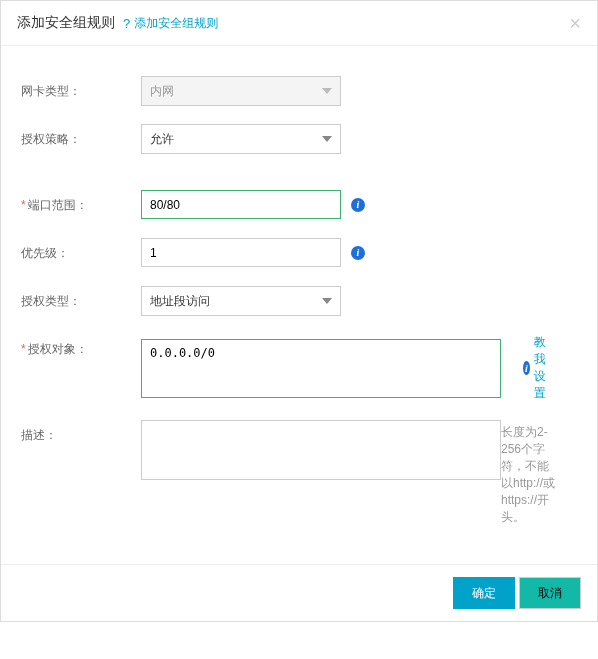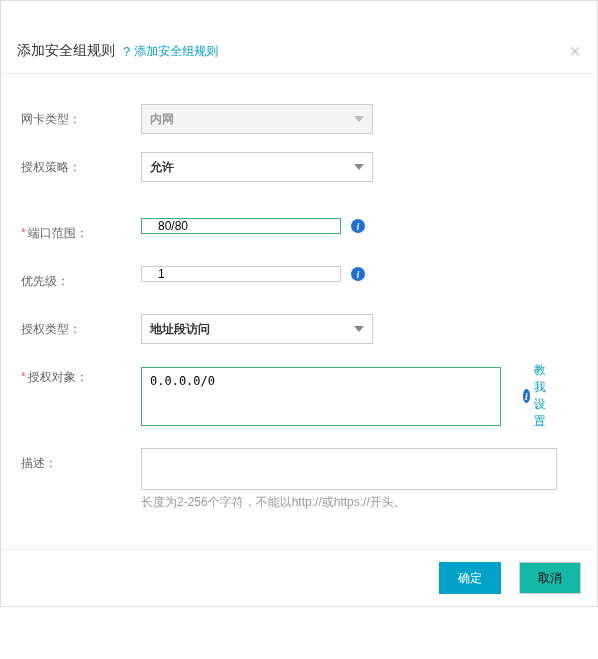--- a/index.html
+++ b/index.html
@@ -1,43 +1,43 @@
 <!DOCTYPE html>
 <html><head>
   <meta charset="utf-8">
   <style>
     * { box-sizing: border-box; margin: 0; padding: 0; }
     body { font-family: "Microsoft YaHei", Arial, sans-serif; font-size: 12px; color: #333; background: #fff; }
     .modal { width: 598px; border: 1px solid #ddd; background: #fff; }
-    .modal-header { display: flex; align-items: center; padding: 12px 16px; border-bottom: 1px solid #eee; margin-top: 28px; }
+    .modal-header { display: flex; align-items: center; padding: 12px 16px; border-bottom: 1px solid #eee; }
     .modal-title { font-size: 14px; color: #333; margin-right: 8px; }
     .help-icon { color: #00a2ca; font-size: 13px; margin-right: 4px; }
     .sub-title { color: #00a2ca; font-size: 12px; }
     .close-btn { margin-left: auto; color: #ccc; font-size: 20px; cursor: pointer; line-height: 1; }
     .modal-body { padding: 30px 40px 20px 20px; }
     .form-row { display: flex; align-items: flex-start; margin-bottom: 18px; }
     .form-label { width: 120px; text-align: left; padding-right: 12px; color: #666; line-height: 30px; font-size: 12px; }
     .required-star { color: #f25c5c; margin-right: 2px; }
     .form-control-wrap { flex: 1; display: flex; align-items: center; gap: 10px; }
-    .select-box { width: 232px; height: 30px; border: 1px solid #ccc; background: #fff; padding: 0 8px; display: flex; align-items: center; justify-content: space-between; cursor: pointer; font-weight: bold; }
+    .select-box { width: 200px; height: 30px; border: 1px solid #ccc; background: #fff; padding: 0 8px; display: flex; align-items: center; justify-content: space-between; cursor: pointer; }
     .select-box.disabled { background: #f4f4f4; color: #999; cursor: not-allowed; }
     .caret { width: 0; height: 0; border-left: 5px solid transparent; border-right: 5px solid transparent; border-top: 6px solid #888; }
     .caret.light { border-top-color: #bbb; }
-    .input-box { width: 200px; height: 16px; border: 1px solid #ccc; padding: 0 16px; font-size: 12px; outline: none; }
+    .input-box { width: 200px; height: 29px; border: 1px solid #ccc; padding: 0 8px; font-size: 12px; outline: none; }
     .input-box.highlight { border-color: #3cb371; }
     .textarea-box { flex: 1; min-width: 360px; height: 60px; border: 1px solid #ccc; padding: 6px 8px; font-size: 12px; resize: none; outline: none; }
     .textarea-box.highlight { border-color: #3cb371; }
     .info-icon { width: 14px; height: 14px; border-radius: 50%; background: #1e6fd9; color: #fff; font-size: 10px; font-style: italic; font-weight: bold; display: inline-flex; align-items: center; justify-content: center; font-family: Georgia, serif; }
     .help-link-wrap { display: flex; align-items: center; gap: 4px; margin-left: 12px; }
     .help-link { color: #00a2ca; cursor: pointer; }
     .hint-text { color: #999; font-size: 12px; margin-top: 4px; }
-    .modal-footer { border-top: 1px solid #eee; padding: 12px 16px; display: flex; justify-content: flex-end; gap: 18px; }
+    .modal-footer { border-top: 1px solid #eee; padding: 12px 16px; display: flex; justify-content: flex-end; gap: 4px; }
     .btn { height: 32px; padding: 0 18px; border: 1px solid #ccc; background: #14b8a6; font-size: 12px; cursor: pointer; }
     .btn-primary { background: #00a2ca; border-color: #00a2ca; color: #fff; }
-    .col-stack { display: flex; flex-direction: column; flex: 1; }
+    .col-stack { display: flex; flex-direction: row; flex: 1; }
   </style>
 </head>
 <body>
 
 <div class="modal">
 
   <div class="modal-header">
     <span class="modal-title">添加安全组规则</span>
     <span class="help-icon">?</span>
     <span class="sub-title">添加安全组规则</span>

